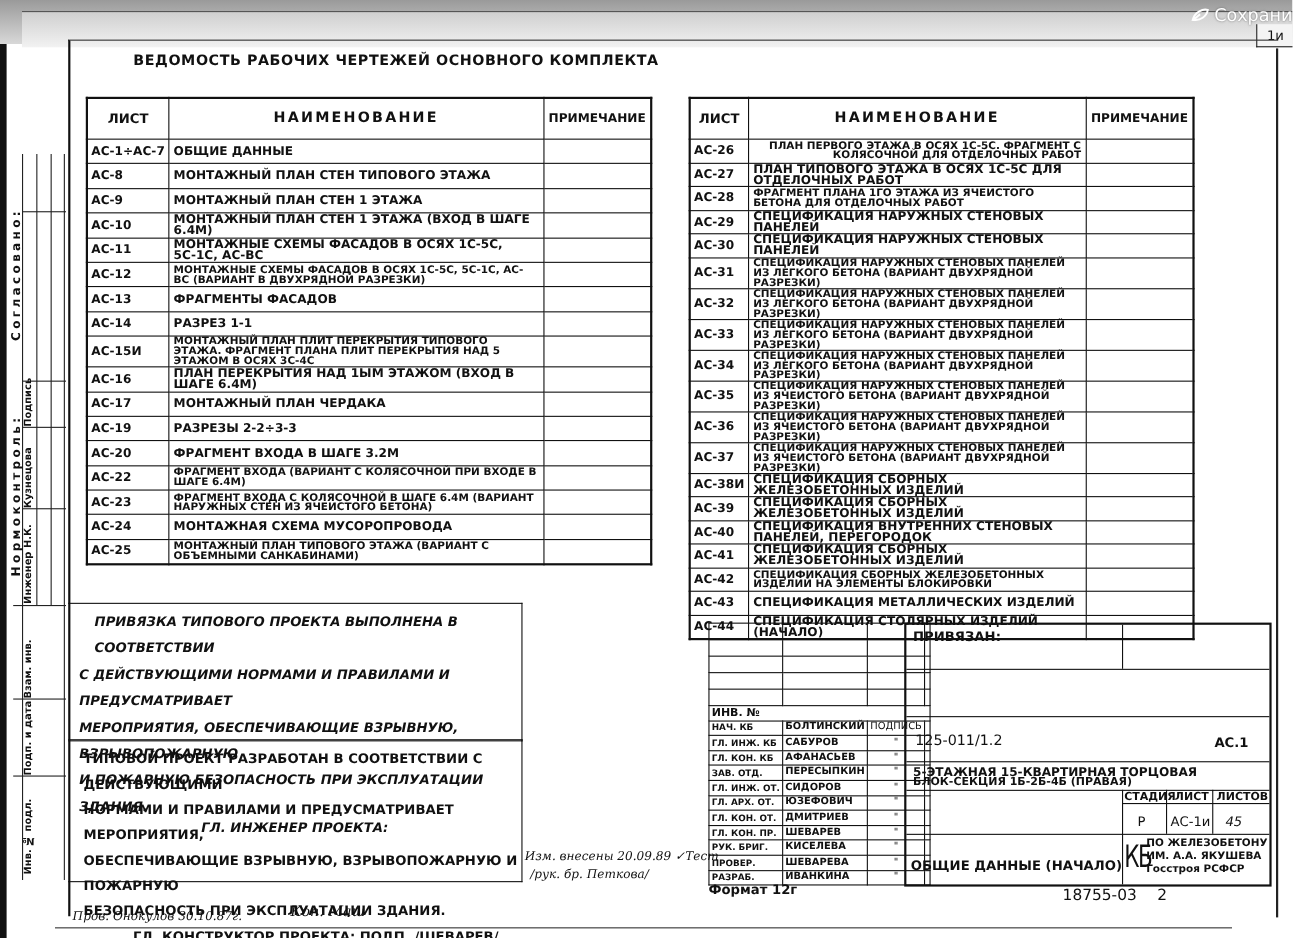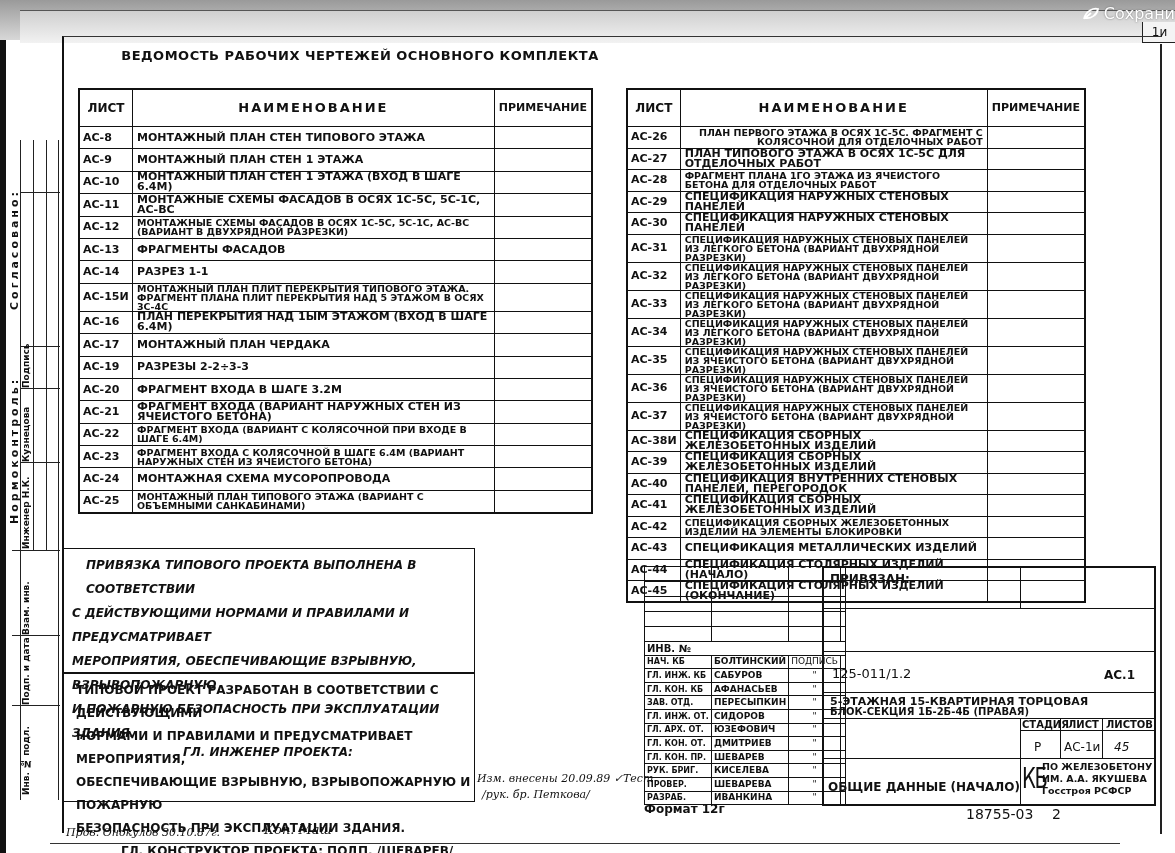--- a/index.html
+++ b/index.html
@@ -128,20 +128,25 @@
 <table class="sheet left-table">
   <thead>
     <tr>
       <th style="width:44px;">Лист</th>
       <th class="name">Наименование</th>
       <th style="width:72px; font-size:11px;">Примечание</th>
     </tr>
   </thead>
   <tbody id="left-body">
       <tr class="r">
+        <td class="code">АС-1÷АС-7</td>
+        <td>Общие данные</td>
+        <td class="note"></td>
+      </tr>
+      <tr class="r">
         <td class="code">АС-8</td>
         <td>Монтажный план стен типового этажа</td>
         <td class="note"></td>
       </tr>
       <tr class="r">
         <td class="code">АС-9</td>
         <td>Монтажный план стен 1 этажа</td>
         <td class="note"></td>
       </tr>
       <tr class="r">
@@ -185,25 +190,20 @@
         <td class="note"></td>
       </tr>
       <tr class="r">
         <td class="code">АС-19</td>
         <td>Разрезы 2-2÷3-3</td>
         <td class="note"></td>
       </tr>
       <tr class="r">
         <td class="code">АС-20</td>
         <td>Фрагмент входа в шаге 3.2м</td>
-        <td class="note"></td>
-      </tr>
-      <tr class="r">
-        <td class="code">АС-21</td>
-        <td>Фрагмент входа (вариант наружных стен из ячеистого бетона)</td>
         <td class="note"></td>
       </tr>
       <tr class="r">
         <td class="code">АС-22</td>
         <td style="font-size: 9.5px; line-height: 9px;">Фрагмент входа (вариант с колясочной при входе в шаге 6.4м)</td>
         <td class="note"></td>
       </tr>
       <tr class="r">
         <td class="code">АС-23</td>
         <td style="font-size: 9.5px; line-height: 9px;">Фрагмент входа с колясочной в шаге 6.4м (вариант наружных стен из ячеистого бетона)</td>
@@ -317,25 +317,20 @@
         <td class="note"></td>
       </tr>
       <tr class="r">
         <td class="code">АС-43</td>
         <td>Спецификация металлических изделий</td>
         <td class="note"></td>
       </tr>
       <tr class="r">
         <td class="code">АС-44</td>
         <td>Спецификация столярных изделий (начало)</td>
-        <td class="note"></td>
-      </tr>
-      <tr class="r">
-        <td class="code">АС-45</td>
-        <td>Спецификация столярных изделий (окончание)</td>
         <td class="note"></td>
       </tr>
     </tbody>
 </table>
 
 <div class="box box1">
   <div class="para" style="padding-top:4px;">
     <div style="padding-left:14px;">Привязка типового проекта выполнена в соответствии</div>
     <div>с действующими нормами и правилами и предусматривает</div>
     <div>мероприятия, обеспечивающие взрывную, взрывопожарную</div>

